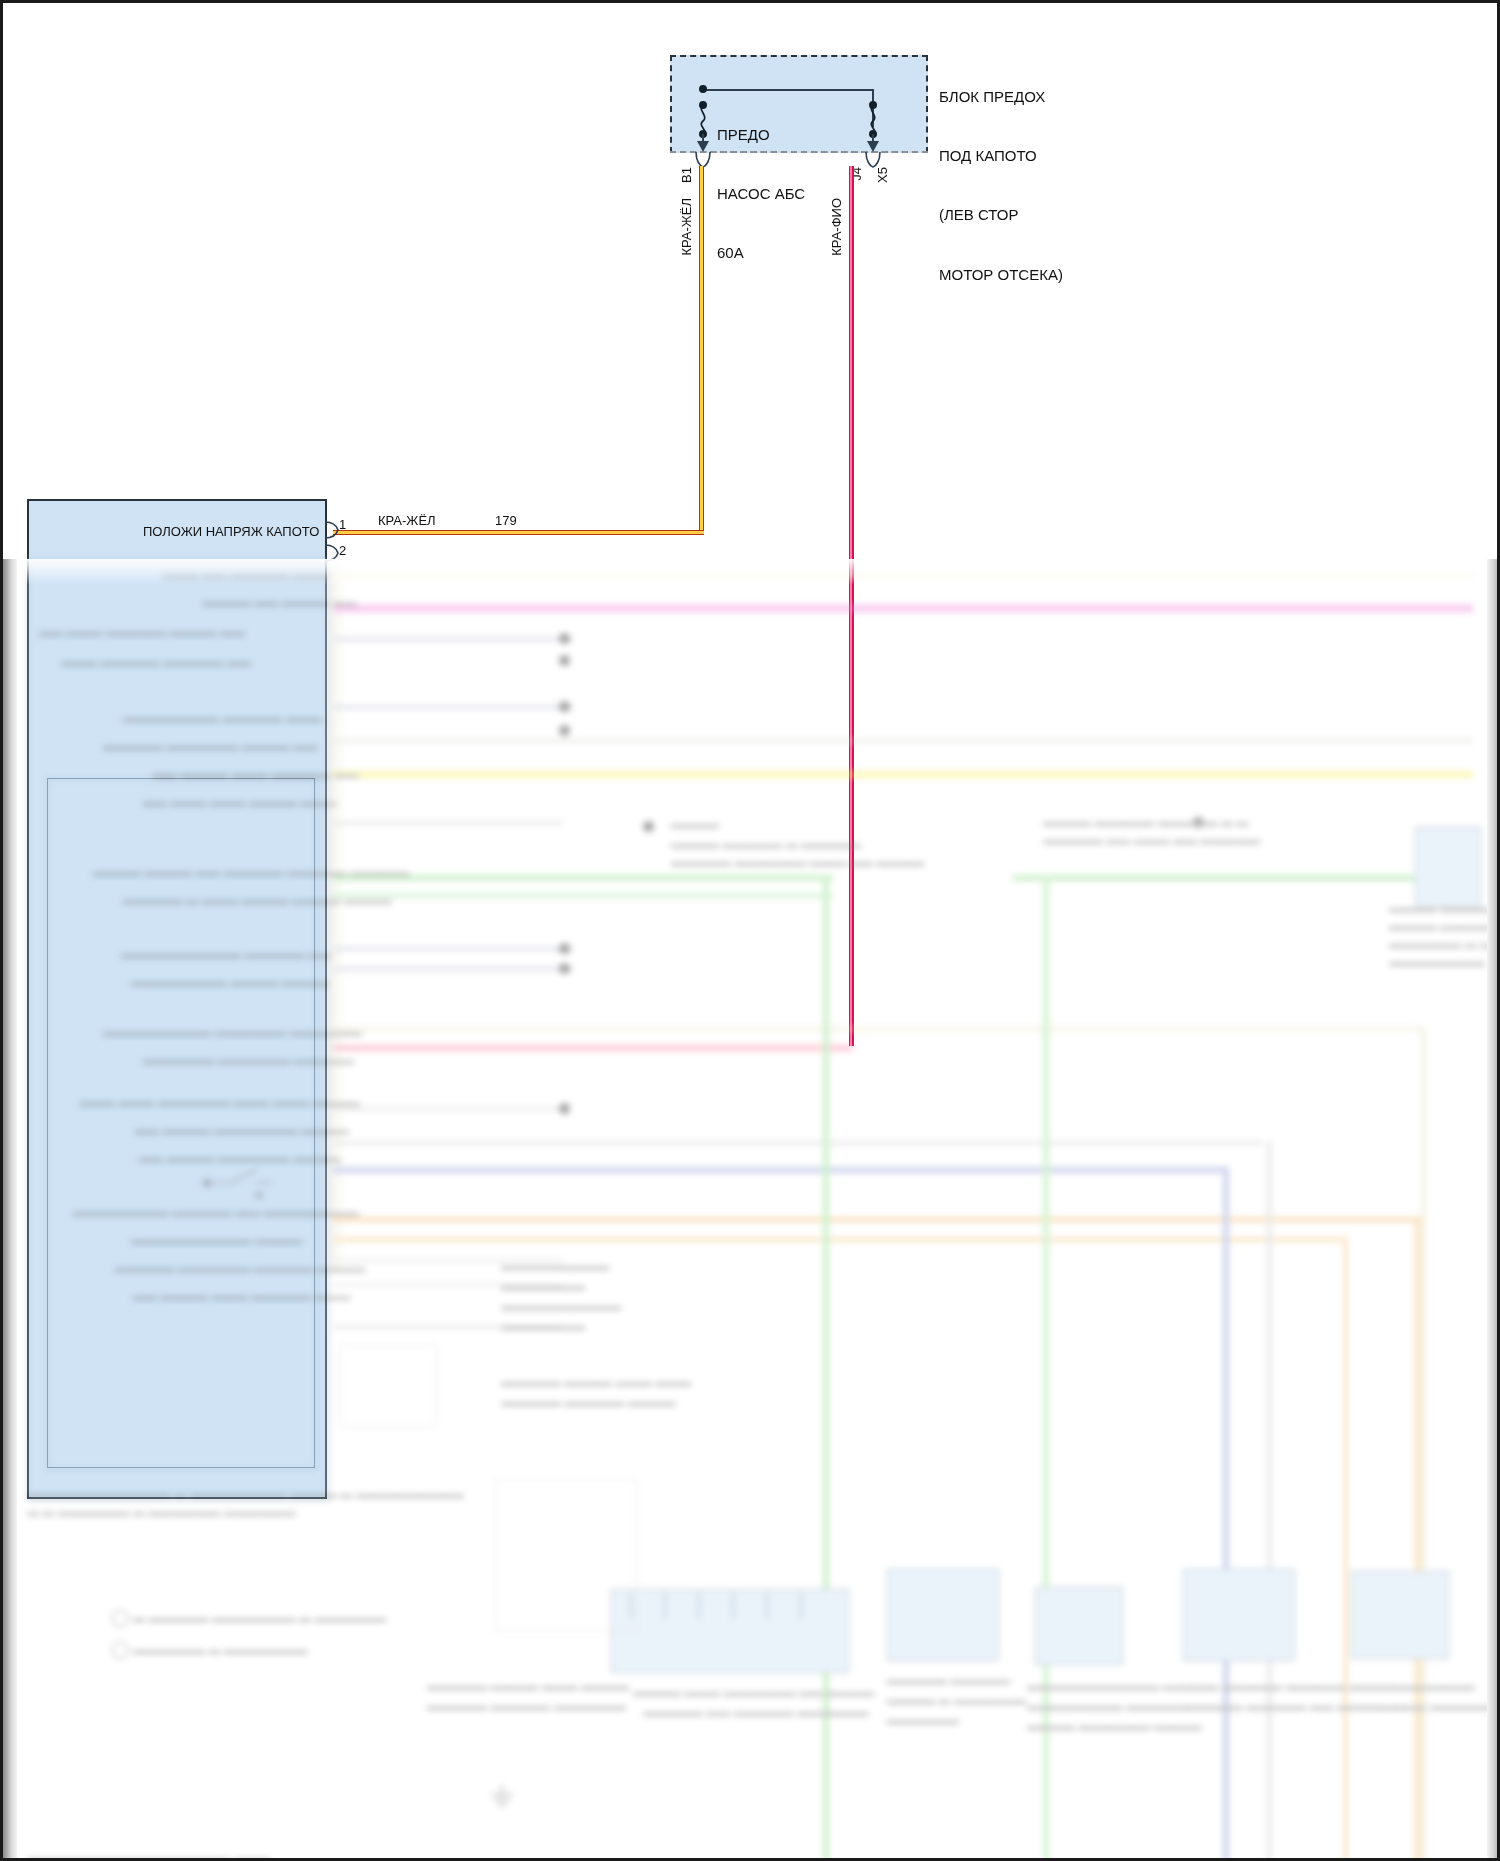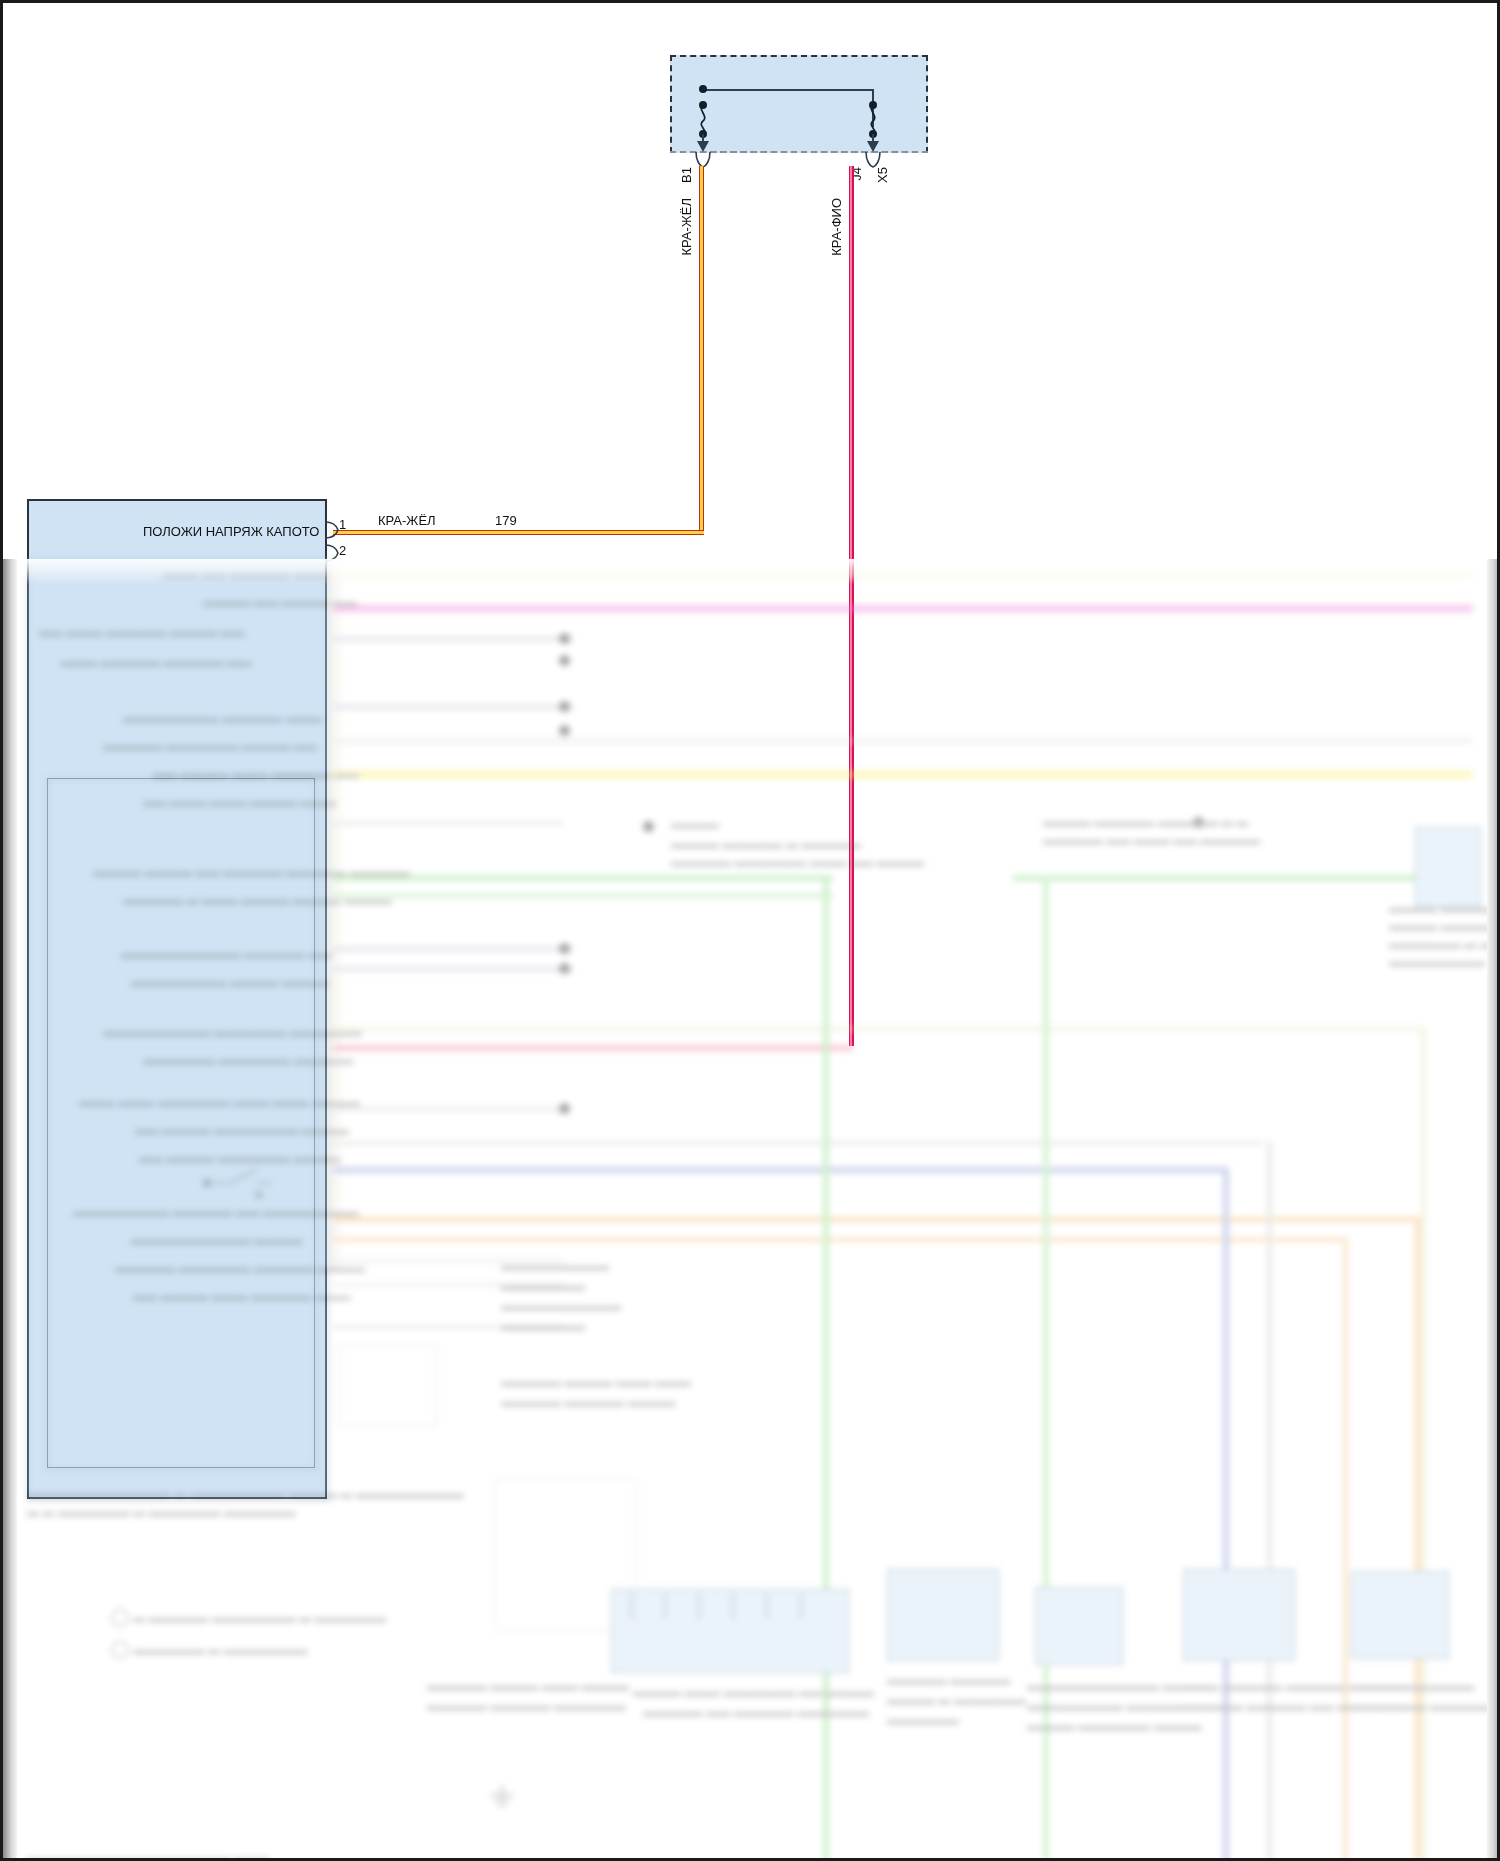--- a/index.html
+++ b/index.html
@@ -98,33 +98,44 @@
   <div class="abs txt" style="left:680px;top:10px;width:160px;text-align:center;">
     <div>НАПРЯЖ</div>
     <div>ОТ АККУМ</div>
   </div>
 
   <div class="abs wireblk" style="left:699px;top:52px;width:2px;height:36px;"></div>
 
   <div class="abs" id="fuse-block"></div>
   <div class="abs" id="fuse-block-bottomline"></div>
 
+  <div class="abs txt" style="left:936px;top:44px;width:240px;">
+    <div>БЛОК ПРЕДОХ</div>
+    <div>ПОД КАПОТО</div>
+    <div>(ЛЕВ СТОР</div>
+    <div>МОТОР ОТСЕКА)</div>
+  </div>
 
   <div class="abs wireblk" style="left:699px;top:86px;width:172px;height:2px;"></div>
   <div class="abs wireblk" style="left:869px;top:86px;width:2px;height:38px;"></div>
 
   <div class="abs dot" style="left:696px;top:82px;"></div>
   <div class="abs dot" style="left:696px;top:98px;"></div>
   <svg class="abs fuse-squiggle" style="left:693px;top:102px;" viewBox="0 0 14 30">
     <path d="M7 0 C1 5 13 11 7 16 C1 21 13 25 7 30" fill="none" stroke="#12202b" stroke-width="1.7"></path>
   </svg>
   <div class="abs dot" style="left:696px;top:127px;"></div>
   <div class="abs wireblk" style="left:699px;top:131px;width:2px;height:14px;"></div>
   <div class="abs arrow-dn" style="left:694px;top:138px;"></div>
 
+  <div class="abs txt" style="left:714px;top:82px;">
+    <div>ПРЕДО</div>
+    <div>НАСОС АБС</div>
+    <div>60А</div>
+  </div>
 
   <div class="abs dot" style="left:866px;top:98px;"></div>
   <svg class="abs fuse-squiggle" style="left:863px;top:102px;" viewBox="0 0 14 30">
     <path d="M7 0 C1 5 13 11 7 16 C1 21 13 25 7 30" fill="none" stroke="#12202b" stroke-width="1.7"></path>
   </svg>
   <div class="abs dot" style="left:866px;top:127px;"></div>
   <div class="abs wireblk" style="left:869px;top:131px;width:2px;height:14px;"></div>
   <div class="abs arrow-dn" style="left:864px;top:138px;"></div>
 
 

